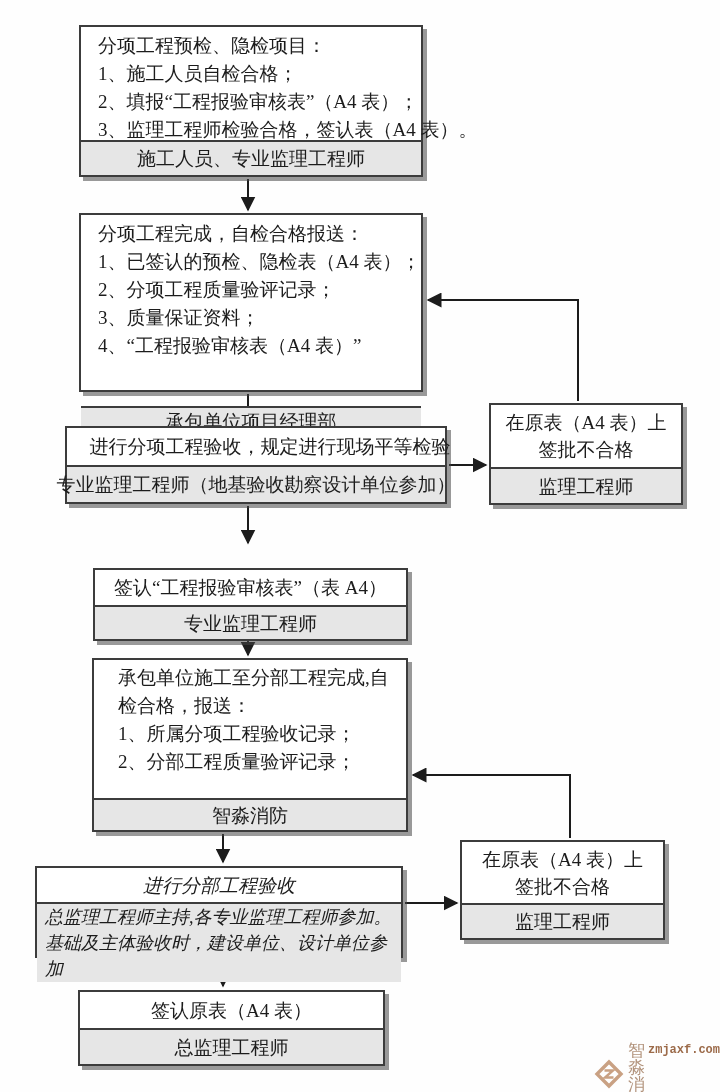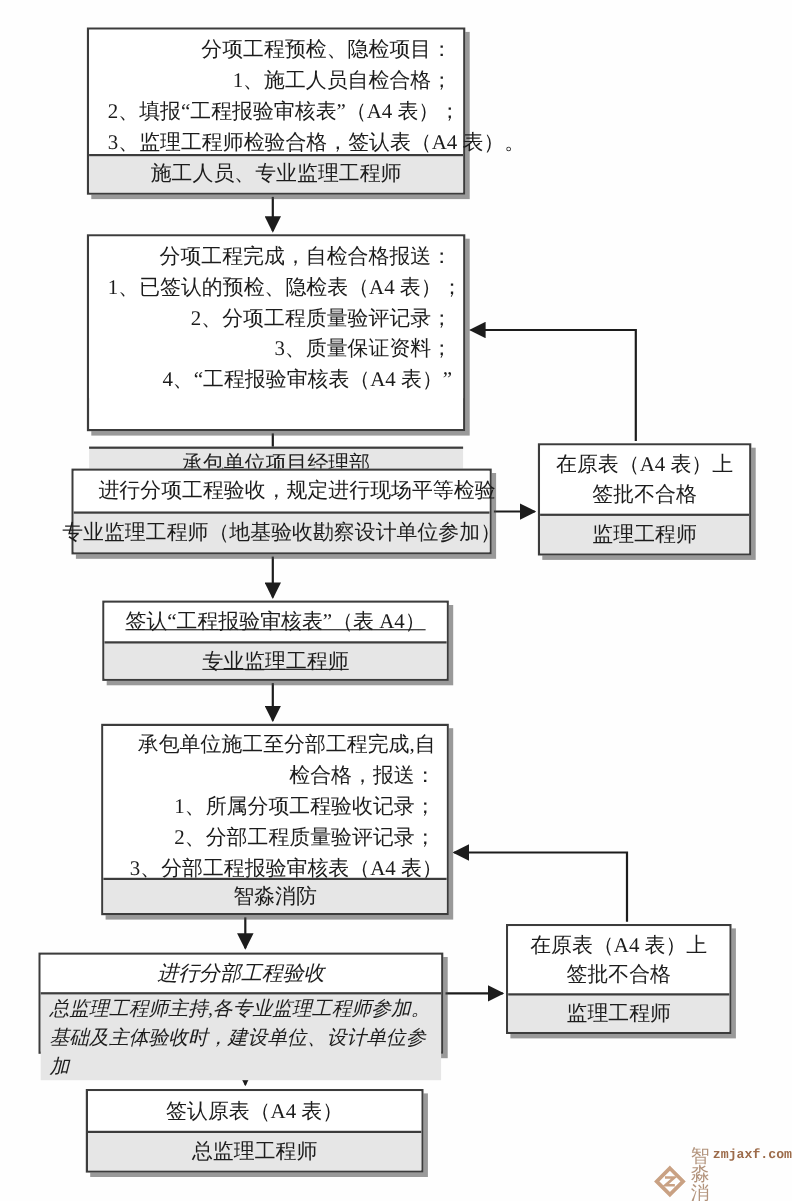--- a/index.html
+++ b/index.html
@@ -19,21 +19,21 @@
     box-shadow: 4px 4px 0 rgba(70,70,70,0.55);
     box-sizing: border-box;
     display: flex;
     flex-direction: column;
   }
   .box-body {
     box-sizing: border-box;
     background: #ffffff;
     flex: 0 0 auto;
   }
-  .box-body.multi { padding: 5px 10px 0 17px; text-align: right; }
+  .box-body.multi { padding: 5px 10px 0 17px; text-align: left; }
   .box-body.center {
     display: flex;
     flex-direction: column;
     align-items: center;
     justify-content: center;
     text-align: center;
   }
   .box-footer {
     box-sizing: border-box;
     background: #e6e6e6;
@@ -133,35 +133,34 @@
   <section class="flowbox" style="left:489px; top:403px; width:194px; height:102px;">
     <div class="box-body center" style="height:62px;">
       <div class="line">在原表（A4 表）上</div>
       <div class="line">签批不合格</div>
     </div>
     <div class="box-footer">
       <div class="line">监理工程师</div>
     </div>
   </section>
 
-  <section class="flowbox" style="left:93px; top:546px; width:315px; height:73px;text-decoration:underline;">
+  <section class="flowbox" style="left:93px; top:568px; width:315px; height:73px;">
     <div class="box-body center" style="height:35px;">
       <div class="line">签认“工程报验审核表”（表 A4）</div>
     </div>
     <div class="box-footer">
       <div class="line">专业监理工程师</div>
     </div>
   </section>
 
   <section class="flowbox" style="left:92px; top:658px; width:316px; height:174px;">
     <div class="box-body multi" style="height:138px; padding-top:4px;padding-left:24px;">
       <div class="line wrap">承包单位施工至分部工程完成,自检合格，报送：</div>
       <div class="line">1、所属分项工程验收记录；</div>
       <div class="line">2、分部工程质量验评记录；</div>
-      <div class="line">3、分部工程报验审核表（A4 表）</div>
     </div>
     <div class="box-footer">
       <div class="line">智淼消防</div>
     </div>
   </section>
 
   <section class="flowbox" style="left:35px; top:866px; width:368px; height:92px;font-style:italic;">
     <div class="box-body center" style="height:34px;">
       <div class="line">进行分部工程验收</div>
     </div>

